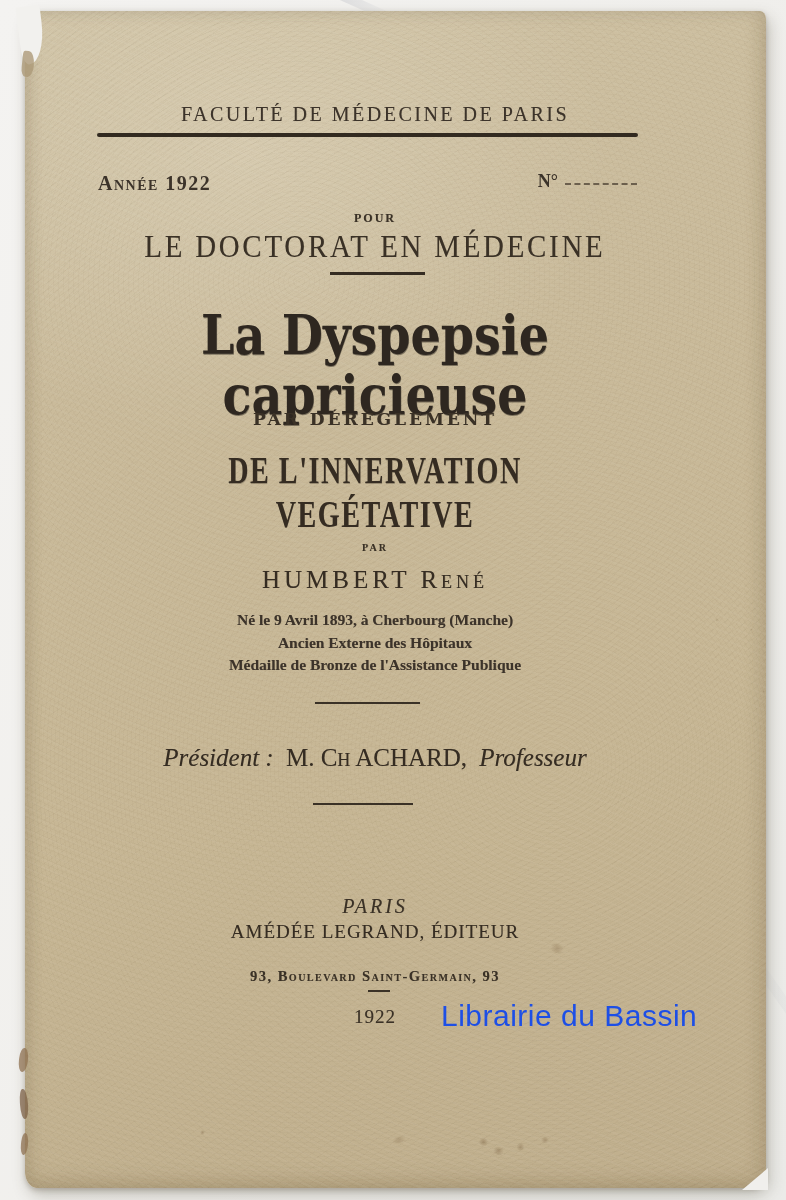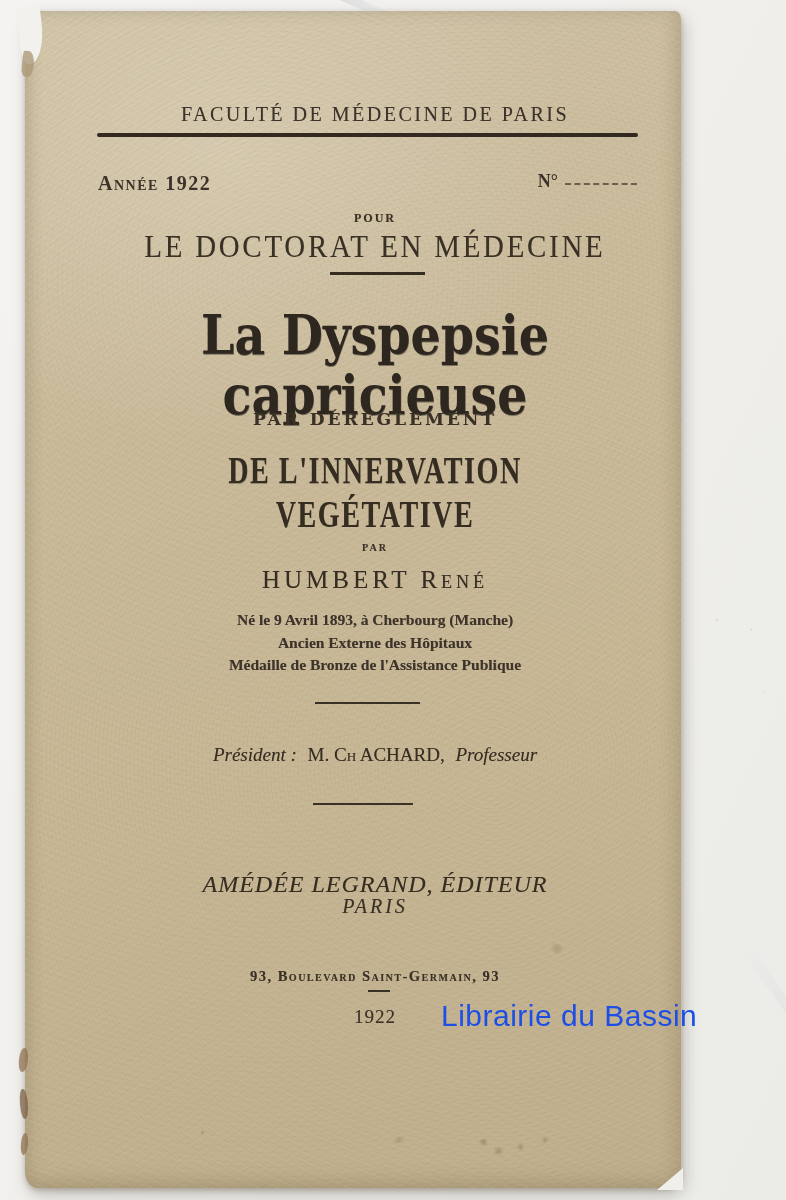--- a/index.html
+++ b/index.html
@@ -8,21 +8,21 @@
     background:#f2f1ee;
     font-family:"Liberation Serif", serif;
   }
   .photo{position:relative;width:786px;height:1200px;background:
     linear-gradient(115deg,#f4f3f1 0%,#f0efec 55%,#ebebe8 100%);overflow:hidden;}
   .streak{position:absolute;background:linear-gradient(90deg,rgba(255,255,255,0),rgba(205,206,210,.55),rgba(255,255,255,0));}
   .streak.s1{left:288px;top:-8px;width:110px;height:9px;transform:rotate(24deg);}
   .streak.s4{left:700px;top:1020px;width:200px;height:10px;transform:rotate(55deg);opacity:.45;}
 
   .book{
-    position:absolute;left:25px;top:11px;width:656px;height:1177px;
+    position:absolute;left:25px;top:11px;width:741px;height:1177px;
     background:
       radial-gradient(ellipse 520px 420px at 30% 12%, rgba(255,252,240,.20), rgba(255,255,255,0) 70%),
       linear-gradient(168deg,#cfc2a4 0%,#cabb9b 30%,#c7b795 62%,#c0af8d 100%);
     border-radius:10px 6px 16px 12px / 12px 8px 12px 16px;
     box-shadow:
       3px 7px 16px rgba(70,60,40,.28),
       0 2px 5px rgba(70,60,40,.25),
       inset -7px 0 16px rgba(125,105,72,.18),
       inset 0 -9px 18px rgba(125,105,72,.16),
       inset 6px 0 12px rgba(125,105,72,.13),
@@ -67,26 +67,26 @@
   .thesis-title{top:294px;font-size:54px;font-weight:700;font-family:"DejaVu Serif",serif;color:#2e2720;
     text-shadow:.5px .5px 0 rgba(46,39,32,.5);}
   .thesis-title span{display:inline-block;transform:scaleX(.88);}
   .sub1{top:399px;font-size:17px;font-weight:700;letter-spacing:3px;font-family:"DejaVu Serif",serif;}
   .sub2{top:441px;font-size:36px;font-weight:700;color:#352c22;}
   .sub2 span{display:inline-block;transform:scale(.78,1.08);letter-spacing:2px;}
   .par{top:531px;font-size:10px;letter-spacing:2px;font-weight:700;}
   .author{top:555px;font-size:25px;letter-spacing:4px;font-variant:small-caps;color:#352c22;}
   .author-details{top:598px;font-size:15.5px;font-weight:700;line-height:22.5px;color:#3c332a;}
   .rule3{position:absolute;left:245px;top:691px;width:105px;height:2px;background:#3a3126;}
-  .president{top:733px;font-size:19px;color:#352c22;}
+  .president{top:733px;font-size:25px;color:#352c22;}
   .president .it{font-style:italic;}
   .president .nm{font-variant:small-caps;margin:0 6px;}
   .rule4{position:absolute;left:243px;top:792px;width:100px;height:2px;background:#3a3126;}
   .city{top:884px;font-size:20px;letter-spacing:3px;font-style:italic;}
-  .publisher{top:860px;font-size:24px;letter-spacing:1px;color:#352c22;font-style:italic;}
+  .publisher{top:910px;font-size:19px;letter-spacing:1px;color:#352c22;}
   .address{top:949px;font-size:14.5px;font-weight:700;font-variant:small-caps;letter-spacing:1.5px;margin-top:8px;}
   .imprint-dash{position:absolute;left:298px;top:979px;width:22px;height:2px;background:#3a3126;}
   .year{top:995px;font-size:19px;letter-spacing:1px;}
 
   .watermark{position:absolute;left:441px;top:999px;
     font-family:"Liberation Sans",sans-serif;font-size:30px;font-weight:400;
     letter-spacing:.5px;white-space:nowrap;}
 </style>
 </head>
 <body>

